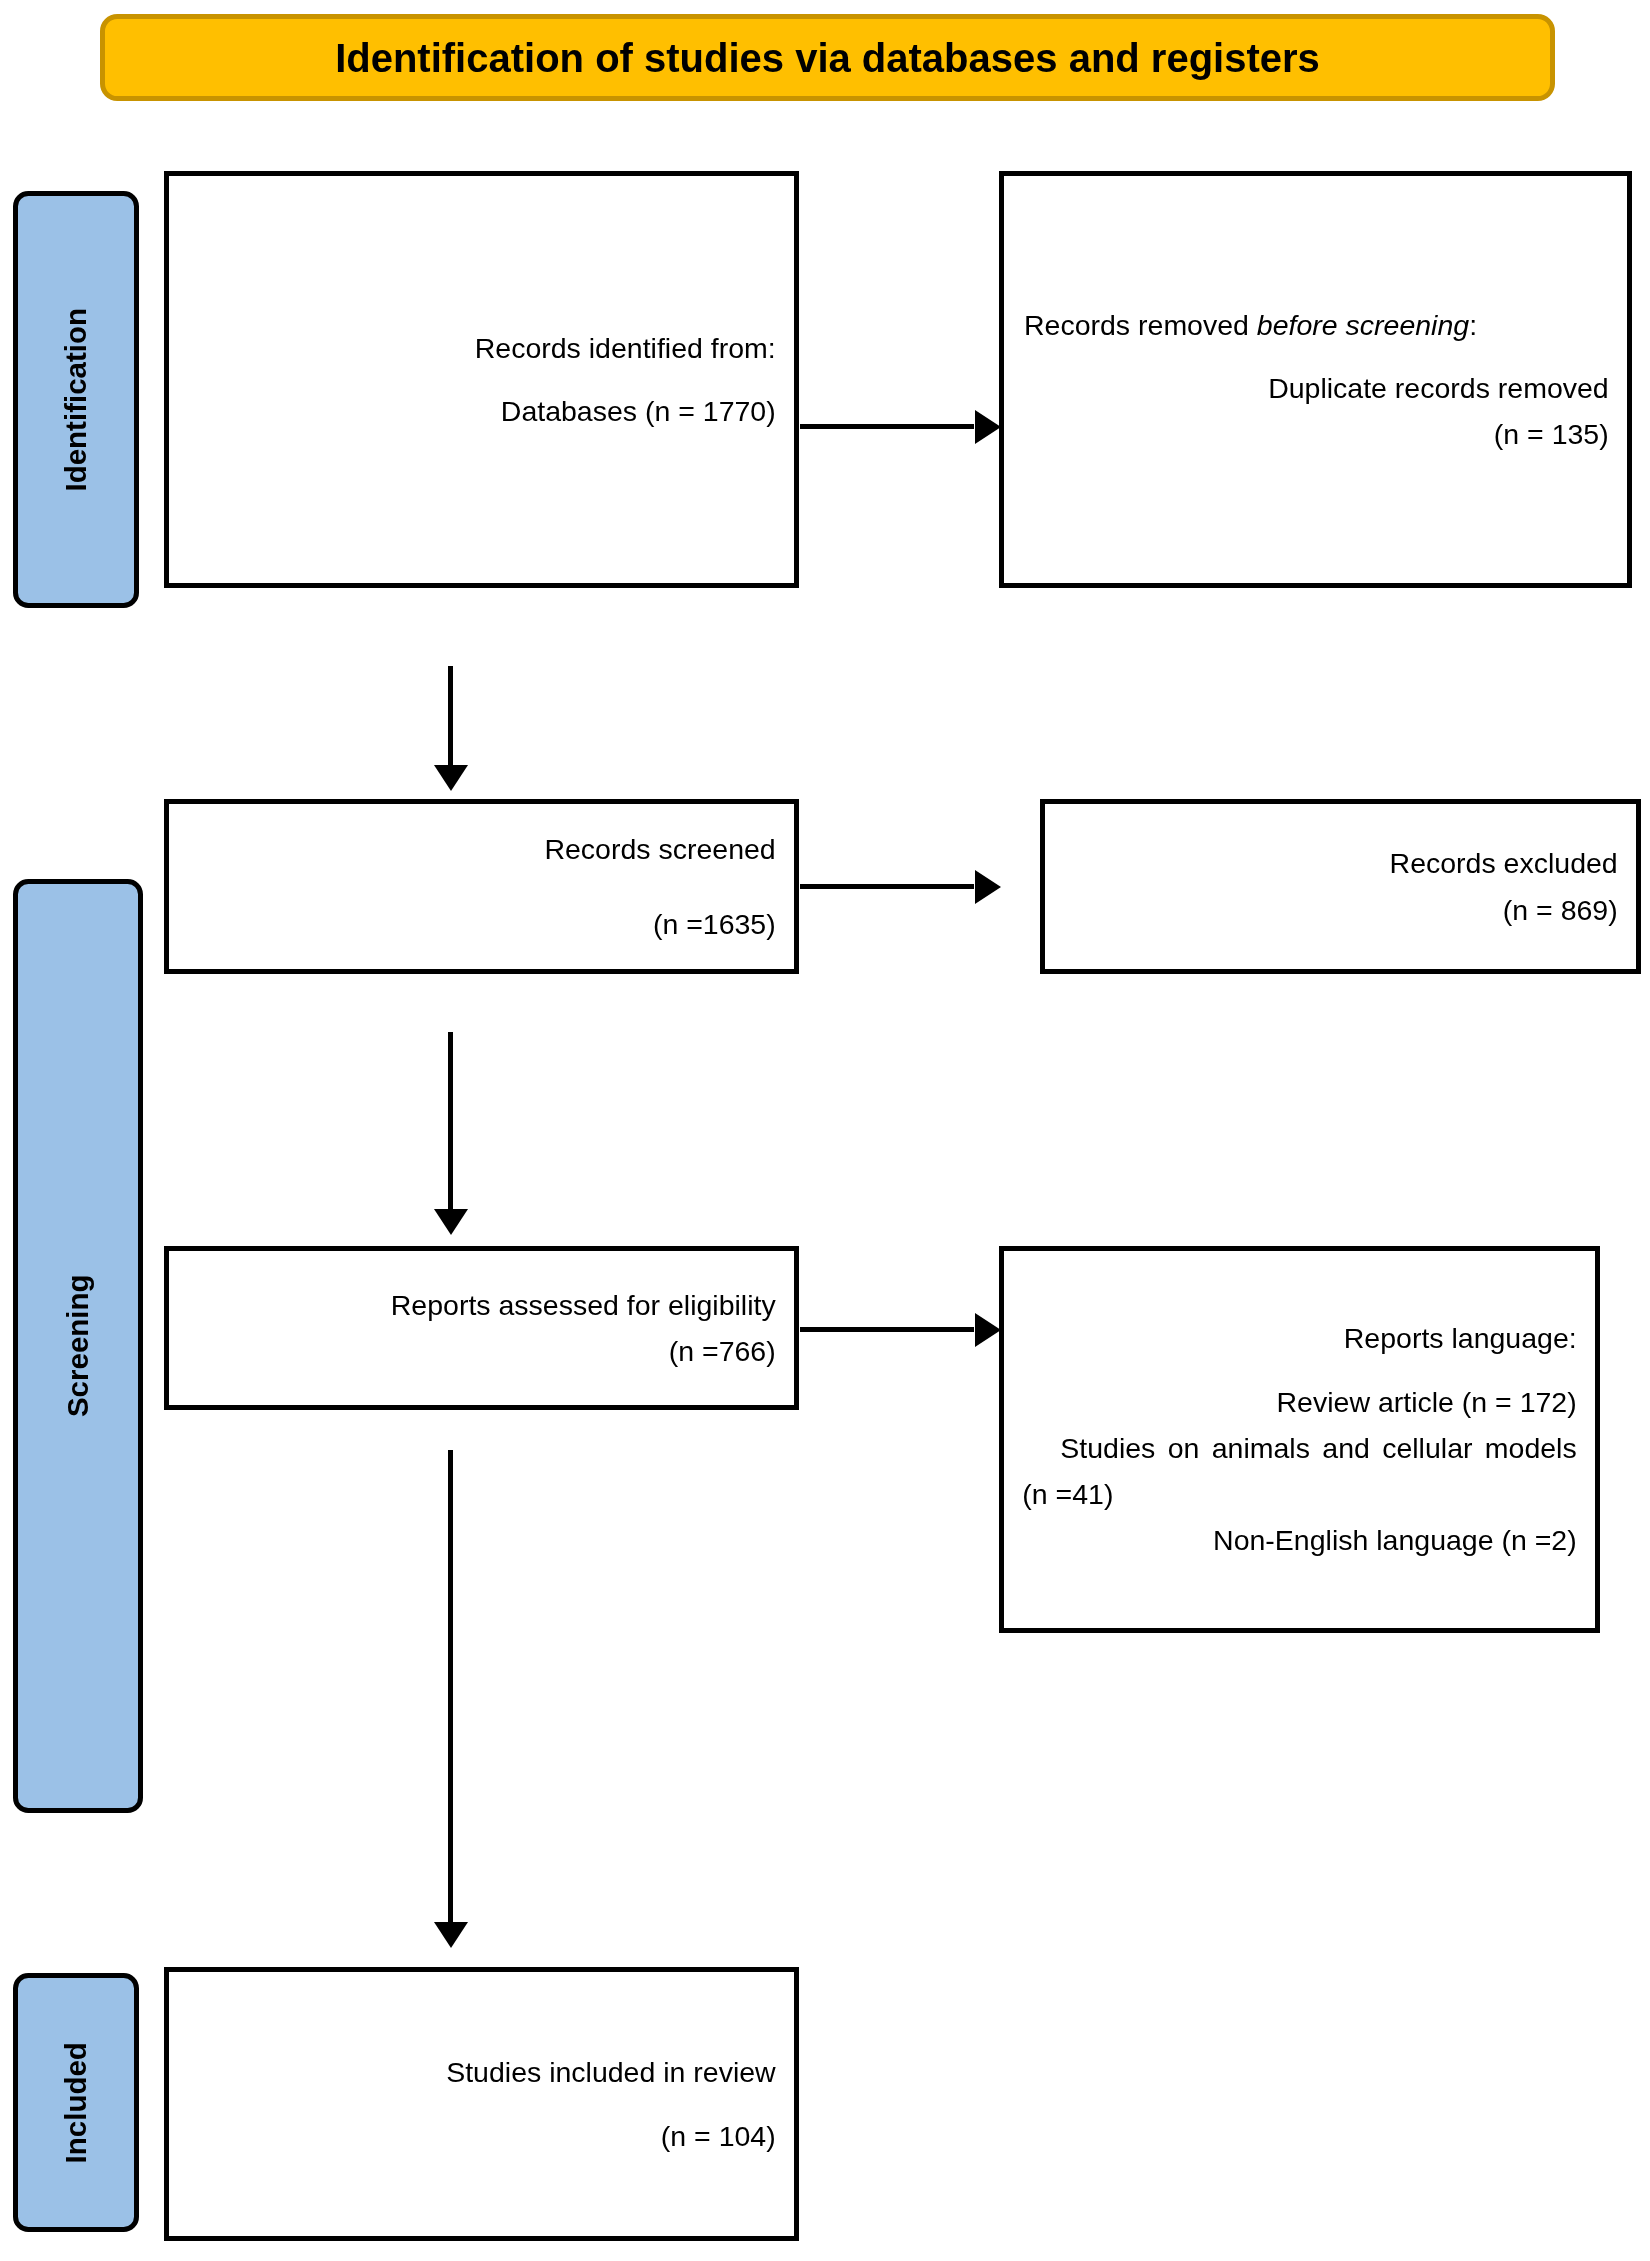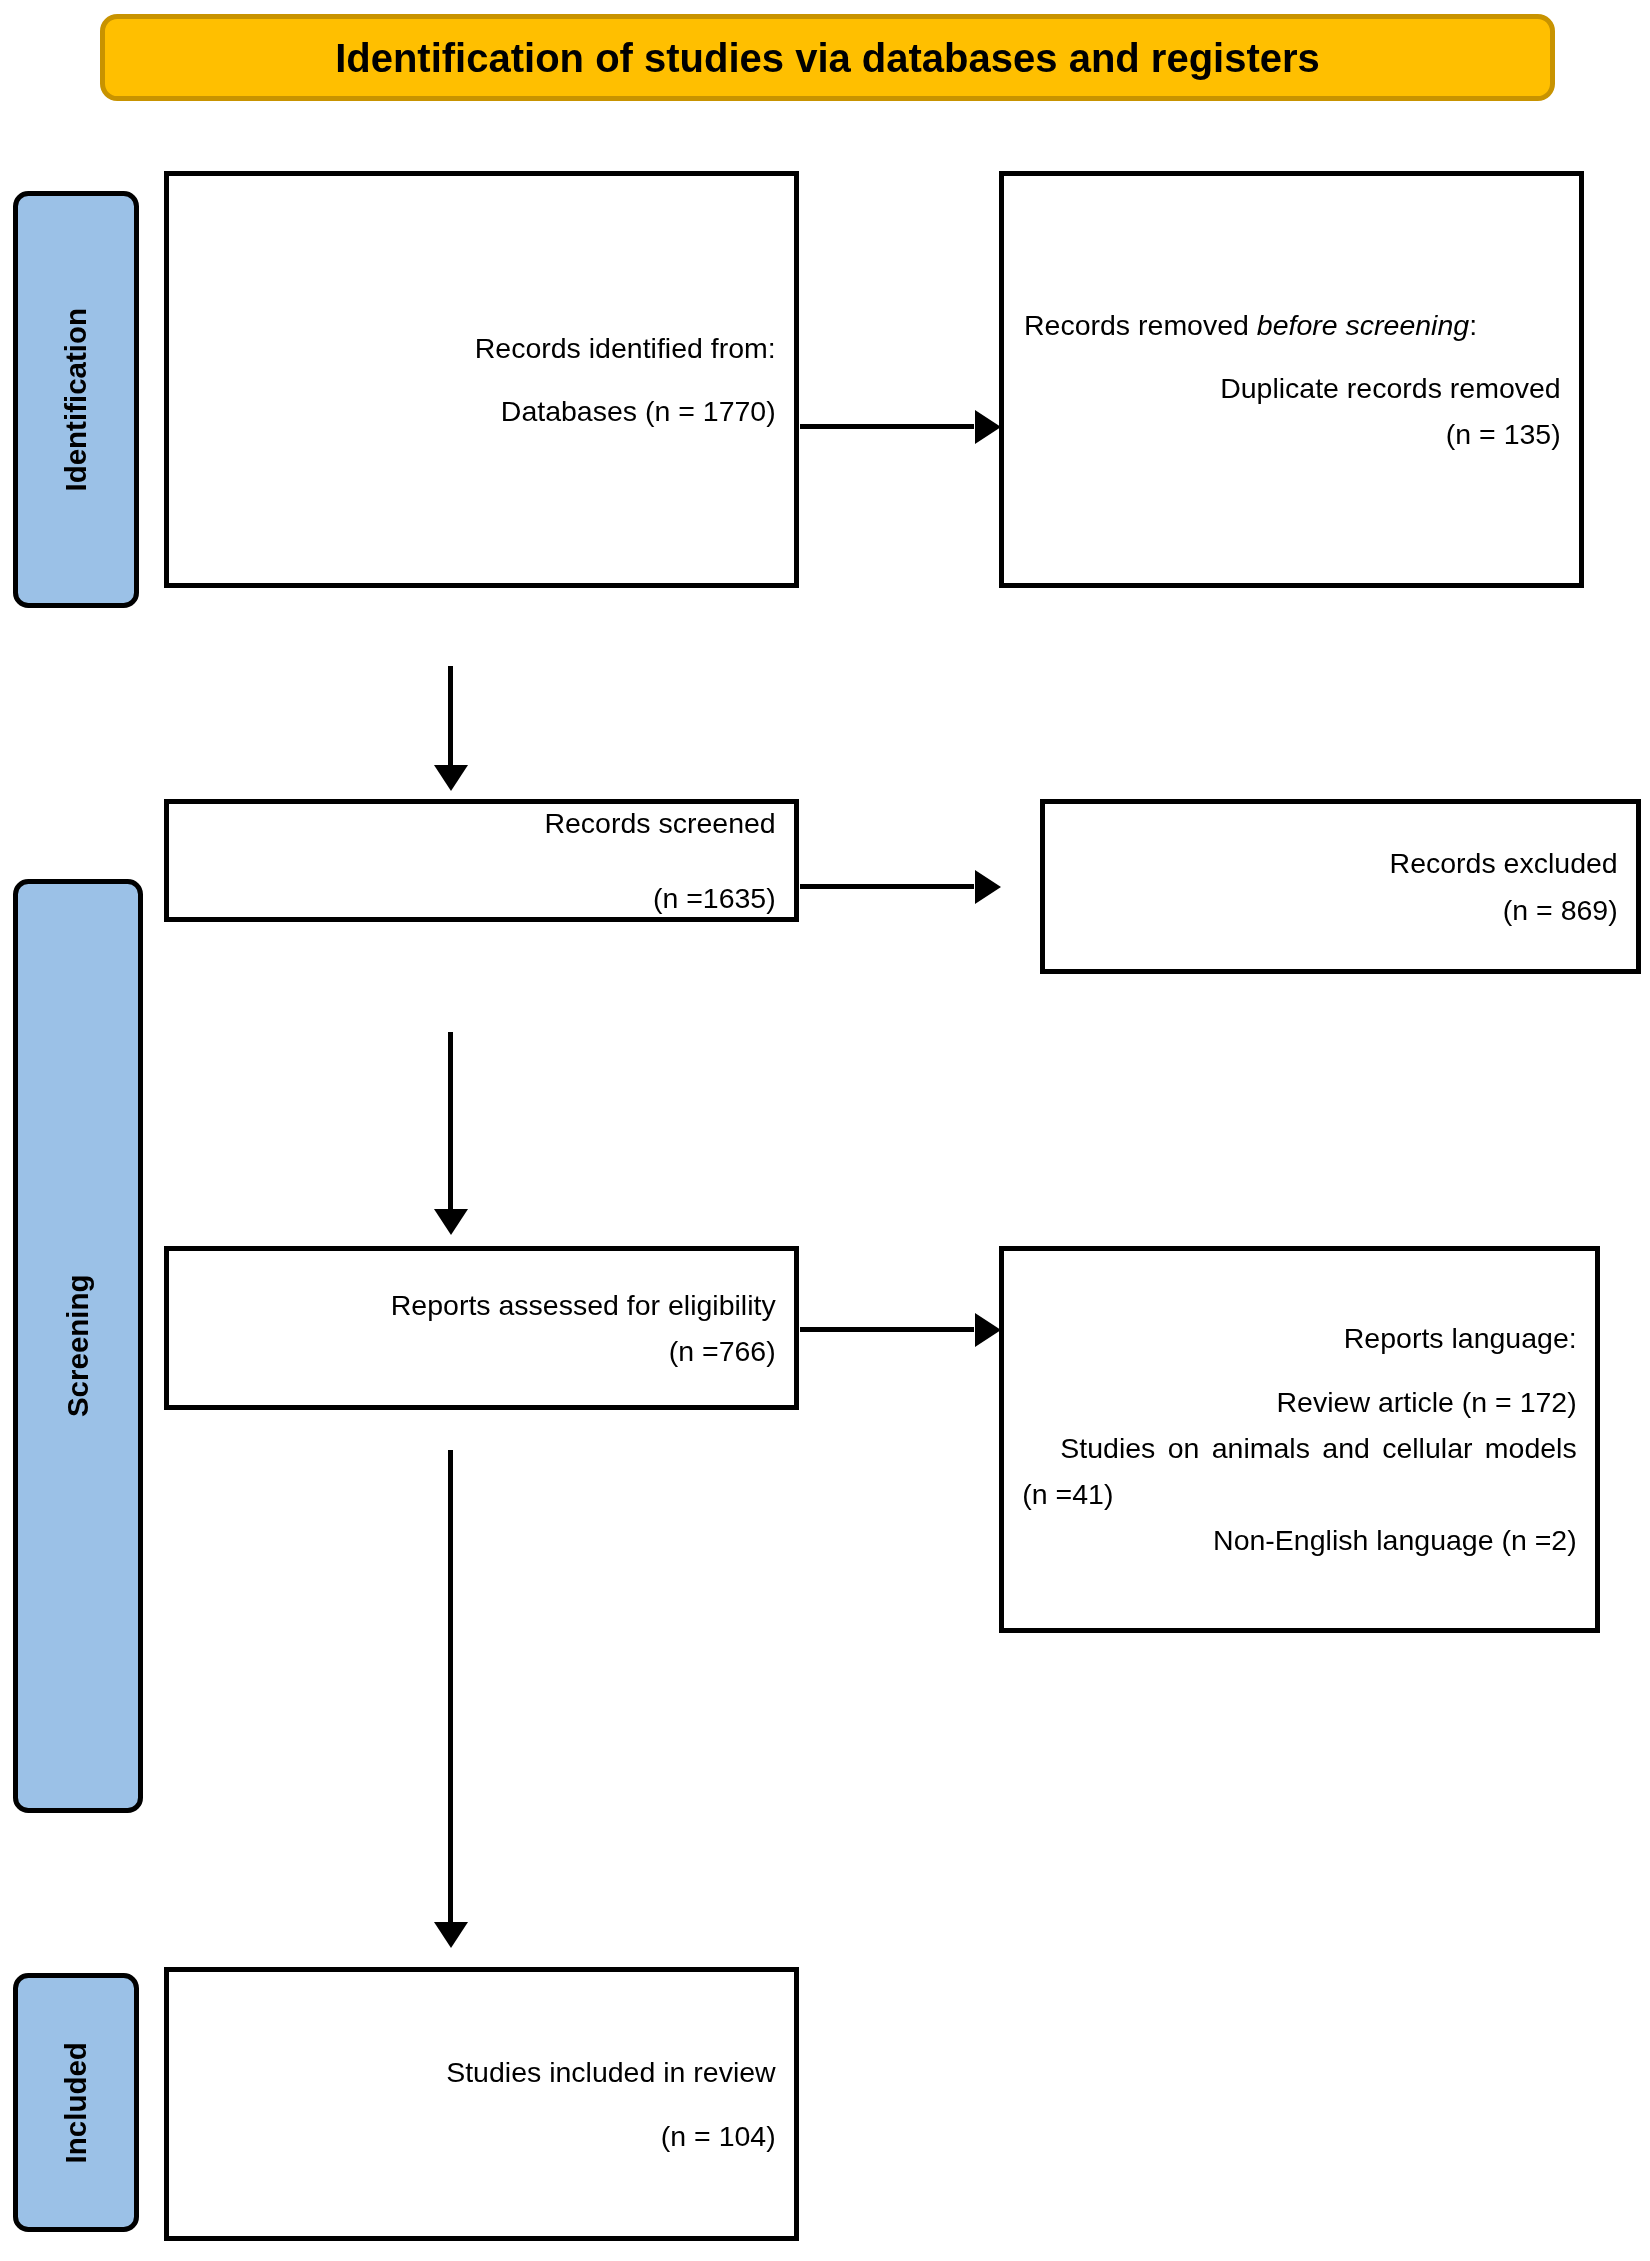--- a/index.html
+++ b/index.html
@@ -82,23 +82,23 @@
     white-space: pre-wrap;
     text-align: right;
   }
   .node-box p.indent { text-indent: 38px; }
   .node-box p.justify { text-align: justify; text-align-last: left; }
   .node-box p .it { font-style: italic; }
   .node-box p.gap-top { margin-top: 17.3px; }
 
   
   #box-records-identified { left: 164px;  top: 171px;  width: 635px; height: 417px; }
-  #box-records-removed    { left: 999px; top: 171px;  width: 585px; height: 417px; padding-left: 20px; }
-  
-  #box-records-screened   { left: 164px;  top: 799px; width: 635px; height: 123px; gap: 28px; }
+  #box-records-removed    { left: 999px; top: 171px;  width: 633px; height: 417px; padding-left: 20px; }
+  
+  #box-records-screened   { left: 164px;  top: 799px; width: 635px; height: 175px; gap: 28px; }
   #box-records-excluded   { left: 999px; top: 799px; width: 601px; height: 175px; margin-left: 41px; }
   
   #box-reports-assessed   { left: 164px;  top: 1246px; width: 635px; height: 164px; }
   #box-reports-excluded   { left: 999px; top: 1246px; width: 601px; height: 387px; }
   
   #box-studies-included   { left: 164px;  top: 1956px; width: 635px; height: 274px; margin-top: 11px; }
 
   
   .v-arrow, .h-arrow { position: absolute; }
   .v-arrow .shaft {

